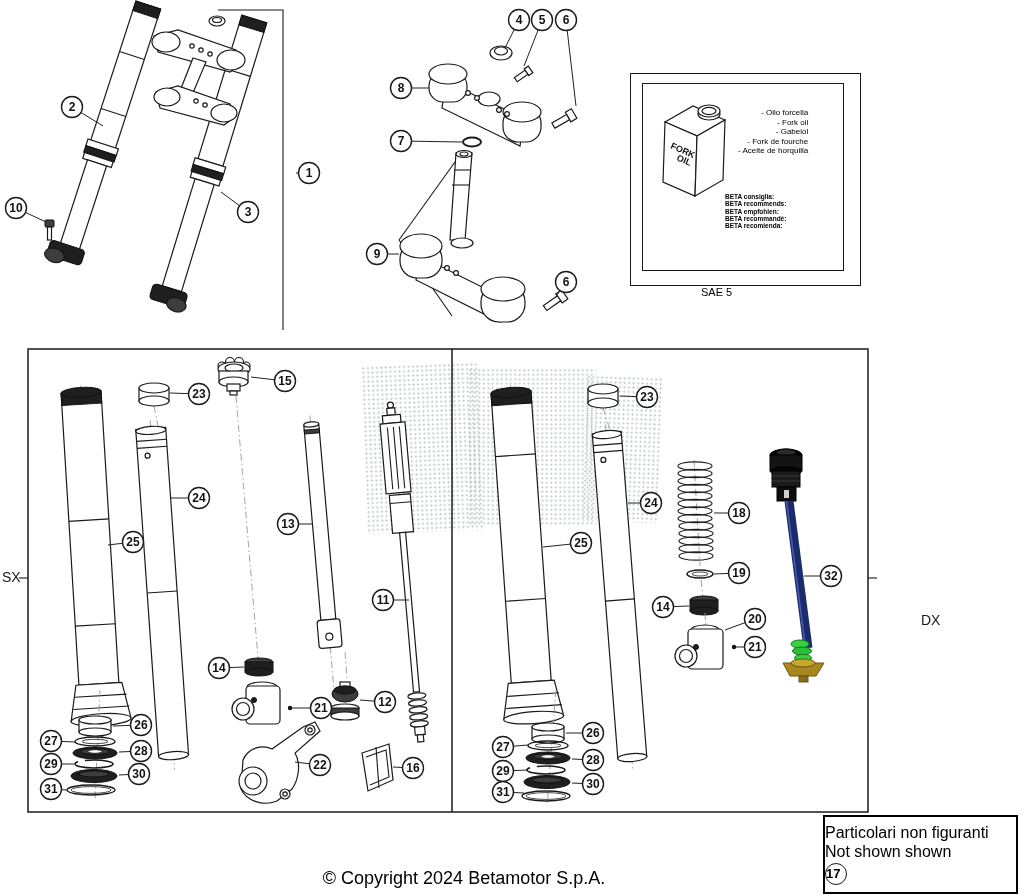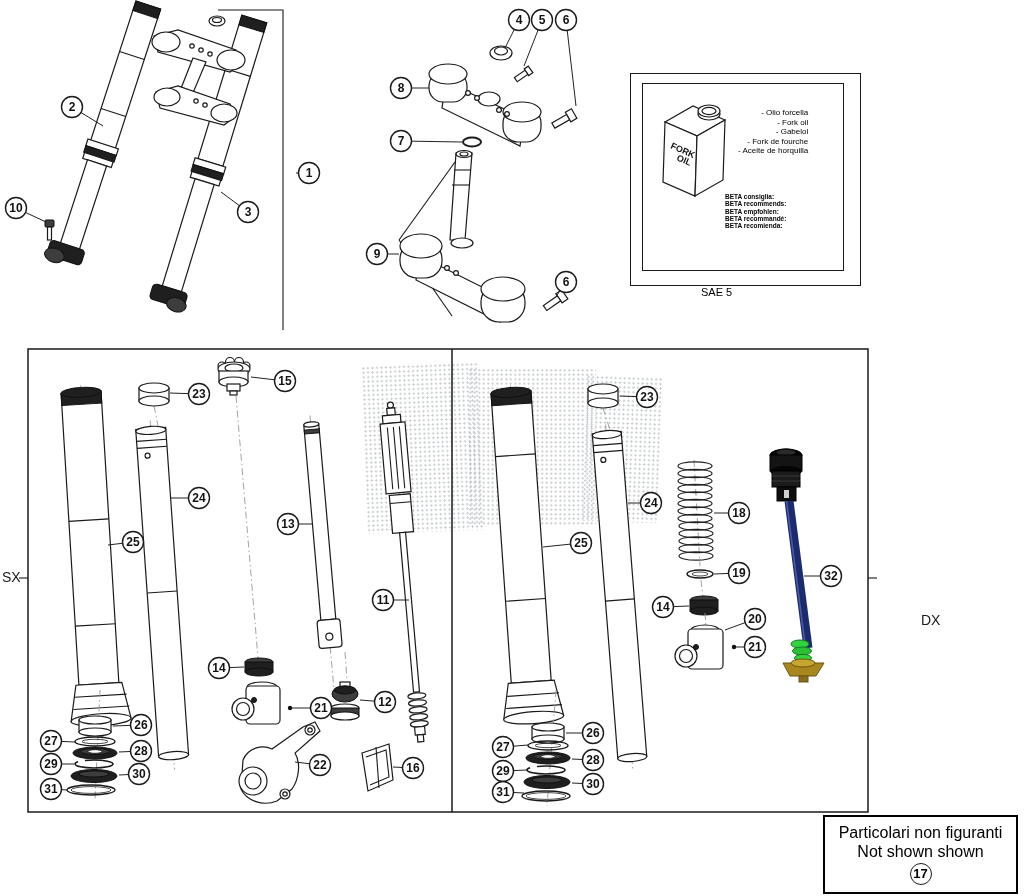--- a/index.html
+++ b/index.html
@@ -30,21 +30,21 @@
   .sx{left:2px;top:569px;}
   .dx{left:921px;top:569px;margin-top:43px;}
   .oil-box{position:absolute;left:630px;top:73px;width:229px;height:211px;border:1.5px solid #1a1a1a;}
   .oil-inner{position:absolute;left:11px;top:9px;width:200px;height:186px;border:1.5px solid #1a1a1a;}
   .oil-names{position:absolute;left:95px;top:24px;font-size:8px;line-height:9.5px;color:#000;text-align:right;}
   .beta-lines{position:absolute;left:82px;top:109px;font-size:6.5px;font-weight:bold;line-height:7.3px;color:#000;}
   .grade{position:absolute;left:58px;top:156px;font-size:11px;color:#000;margin-top:46px;}
   .canister{position:absolute;left:0;top:0;width:200px;height:186px;}
   .can-txt{font-family:"Liberation Sans",sans-serif;font-size:9px;font-weight:bold;fill:#111;}
   .notshown{position:absolute;left:823px;top:815px;width:191px;height:69px;border:2px solid #000;
-            text-align:center;font-size:16px;line-height:19px;padding-top:6px;color:#000;}
+            font-size:16px;line-height:19px;padding-top:6px;color:#000;}
   .ns-circle{display:inline-block;width:20px;height:20px;border:1.4px solid #1a1a1a;border-radius:50%;
              font-size:13px;font-weight:600;line-height:20px;margin-top:2px;}
   .copyright{position:absolute;left:164px;top:868px;width:600px;text-align:center;
              font-size:18px;color:#000;}
 </style>
 </head>
 <body>
 
 <div class="page">
 
@@ -600,13 +600,14 @@
       <div class="grade">SAE 5</div>
     </div>
   </div>
 
   <div class="notshown">
     <div>Particolari non figuranti</div>
     <div>Not shown shown</div>
     <div class="ns-circle">17</div>
   </div>
 
+  <div class="copyright">© Copyright 2024 Betamotor S.p.A.</div>
 </div>
 
 </body></html>

